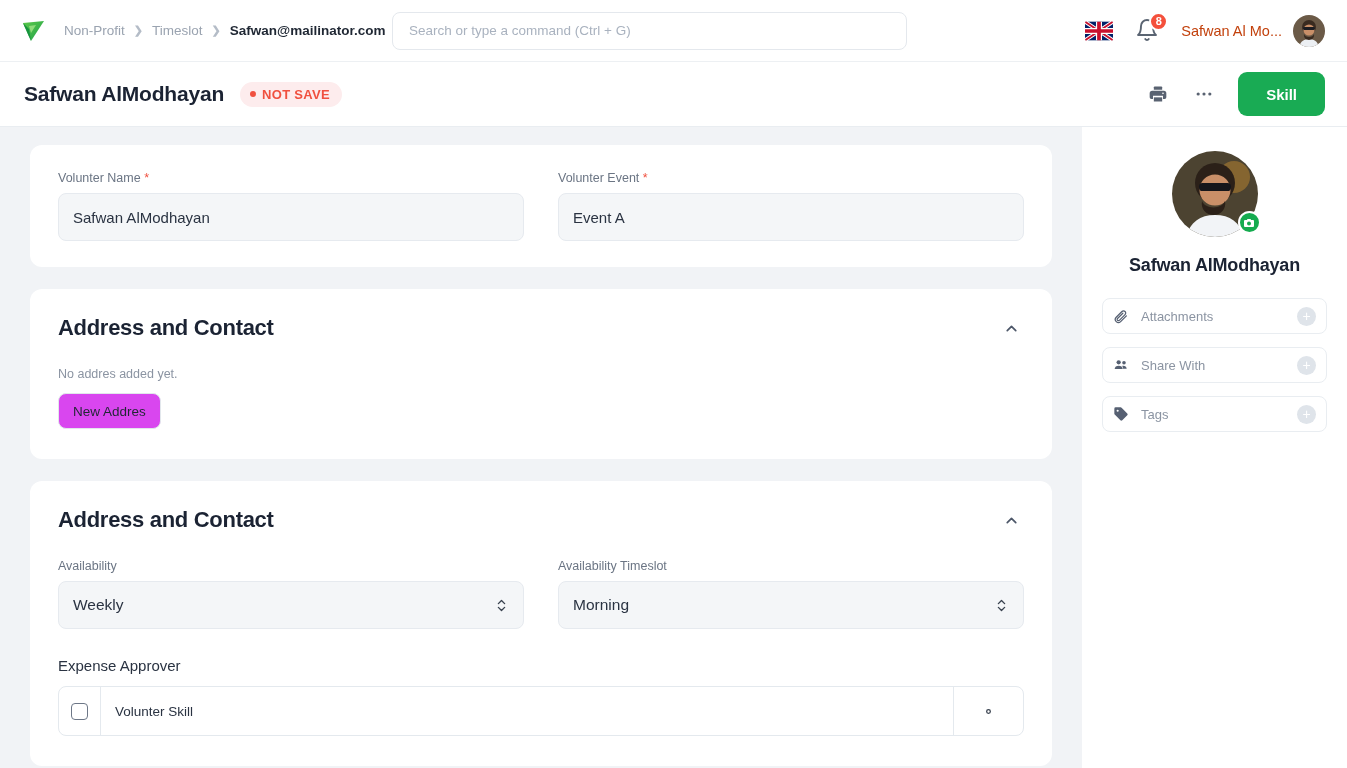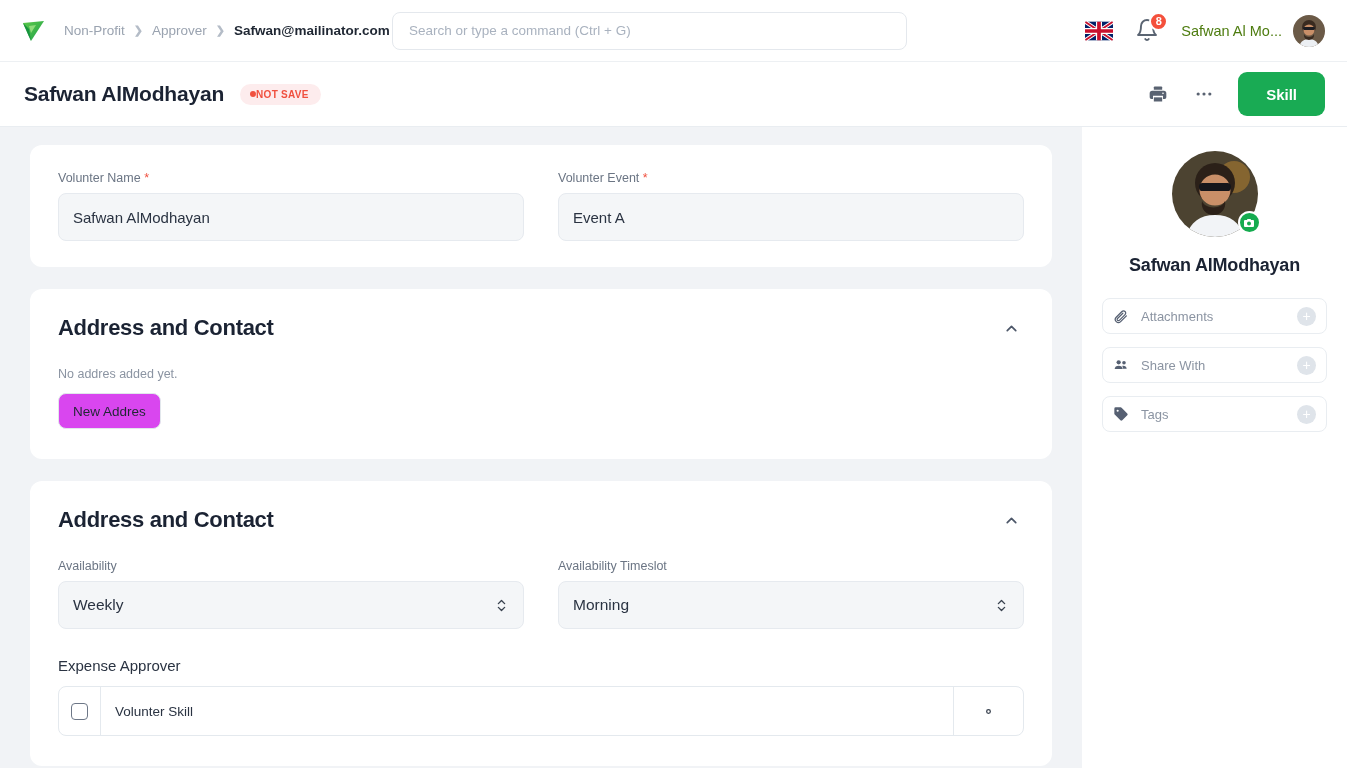--- a/index.html
+++ b/index.html
@@ -44,40 +44,40 @@
   .bell-wrap { position: relative; width: 24px; height: 26px; cursor: pointer; }
   .badge {
     position: absolute; top: -6px; right: -9px;
     min-width: 19px; height: 19px; border-radius: 50%;
     background: #f4503c; color: #fff;
     font-size: 11px; font-weight: 700;
     display: flex; align-items: center; justify-content: center;
     border: 2px solid #fff;
   }
   .user-chip { display: flex; align-items: center; gap: 11px; cursor: pointer; }
-  .user-name { font-size: 14.5px; color: #4d7c0f; white-space: nowrap; }
+  .user-name { font-size: 14.5px; color: #c2410c; white-space: nowrap; }
   .avatar-sm {
     width: 32px; height: 32px; border-radius: 50%;
     overflow: hidden; flex: 0 0 32px;
   }
 
   
   .pagehead {
     height: 65px; background: #fff;
     display: flex; align-items: center;
     padding: 0 22px 0 24px;
     border-bottom: 1px solid #e9edf1;
   }
   .page-title { font-size: 21px; font-weight: 700; color: #1b2333; letter-spacing: -0.2px; }
   .status-badge {
     margin-left: 16px;
     background: #fdeced; color: #f0503f;
     border-radius: 13px; padding: 5px 12px 5px 10px;
-    font-size: 10px; font-weight: 700; letter-spacing: 0.3px;
-    display: flex; align-items: center; 
+    font-size: 13px; font-weight: 700; letter-spacing: 0.3px;
+    display: flex; align-items: center; gap: 6px;
   }
   .dot { width: 6px; height: 6px; border-radius: 50%; background: #f0503f; display: block; }
   .head-actions { margin-left: auto; display: flex; align-items: center; gap: 10px; }
   .icon-btn {
     width: 36px; height: 36px; border-radius: 7px;
     display: flex; align-items: center; justify-content: center;
     background: transparent; border: none; cursor: pointer; color: #59627180;
   }
   .save-btn {
     background: #19ab54; color: #fff;
@@ -200,21 +200,21 @@
       </defs>
       <path d="M5 7 L26 5 L13 25 Z" fill="url(#lg1)"></path>
       <path d="M5 7 L13 25 L11 13 Z" fill="#17933f"></path>
       <path d="M11 10 L18 9 L13 17 Z" fill="#8fdc7a"></path>
     </svg>
   </span>
 
   <div class="breadcrumb">
     <span class="crumb">Non-Profit</span>
     <span class="crumb-sep">❯</span>
-    <span class="crumb">Approver</span>
+    <span class="crumb">Timeslot</span>
     <span class="crumb-sep">❯</span>
     <span class="crumb active">Safwan@mailinator.com</span>
   </div>
 
   <div class="searchwrap">
     <input class="search" value="" placeholder="Search or type a command (Ctrl + G)" style="">
   </div>
 
   <div class="top-right">
     <span>

